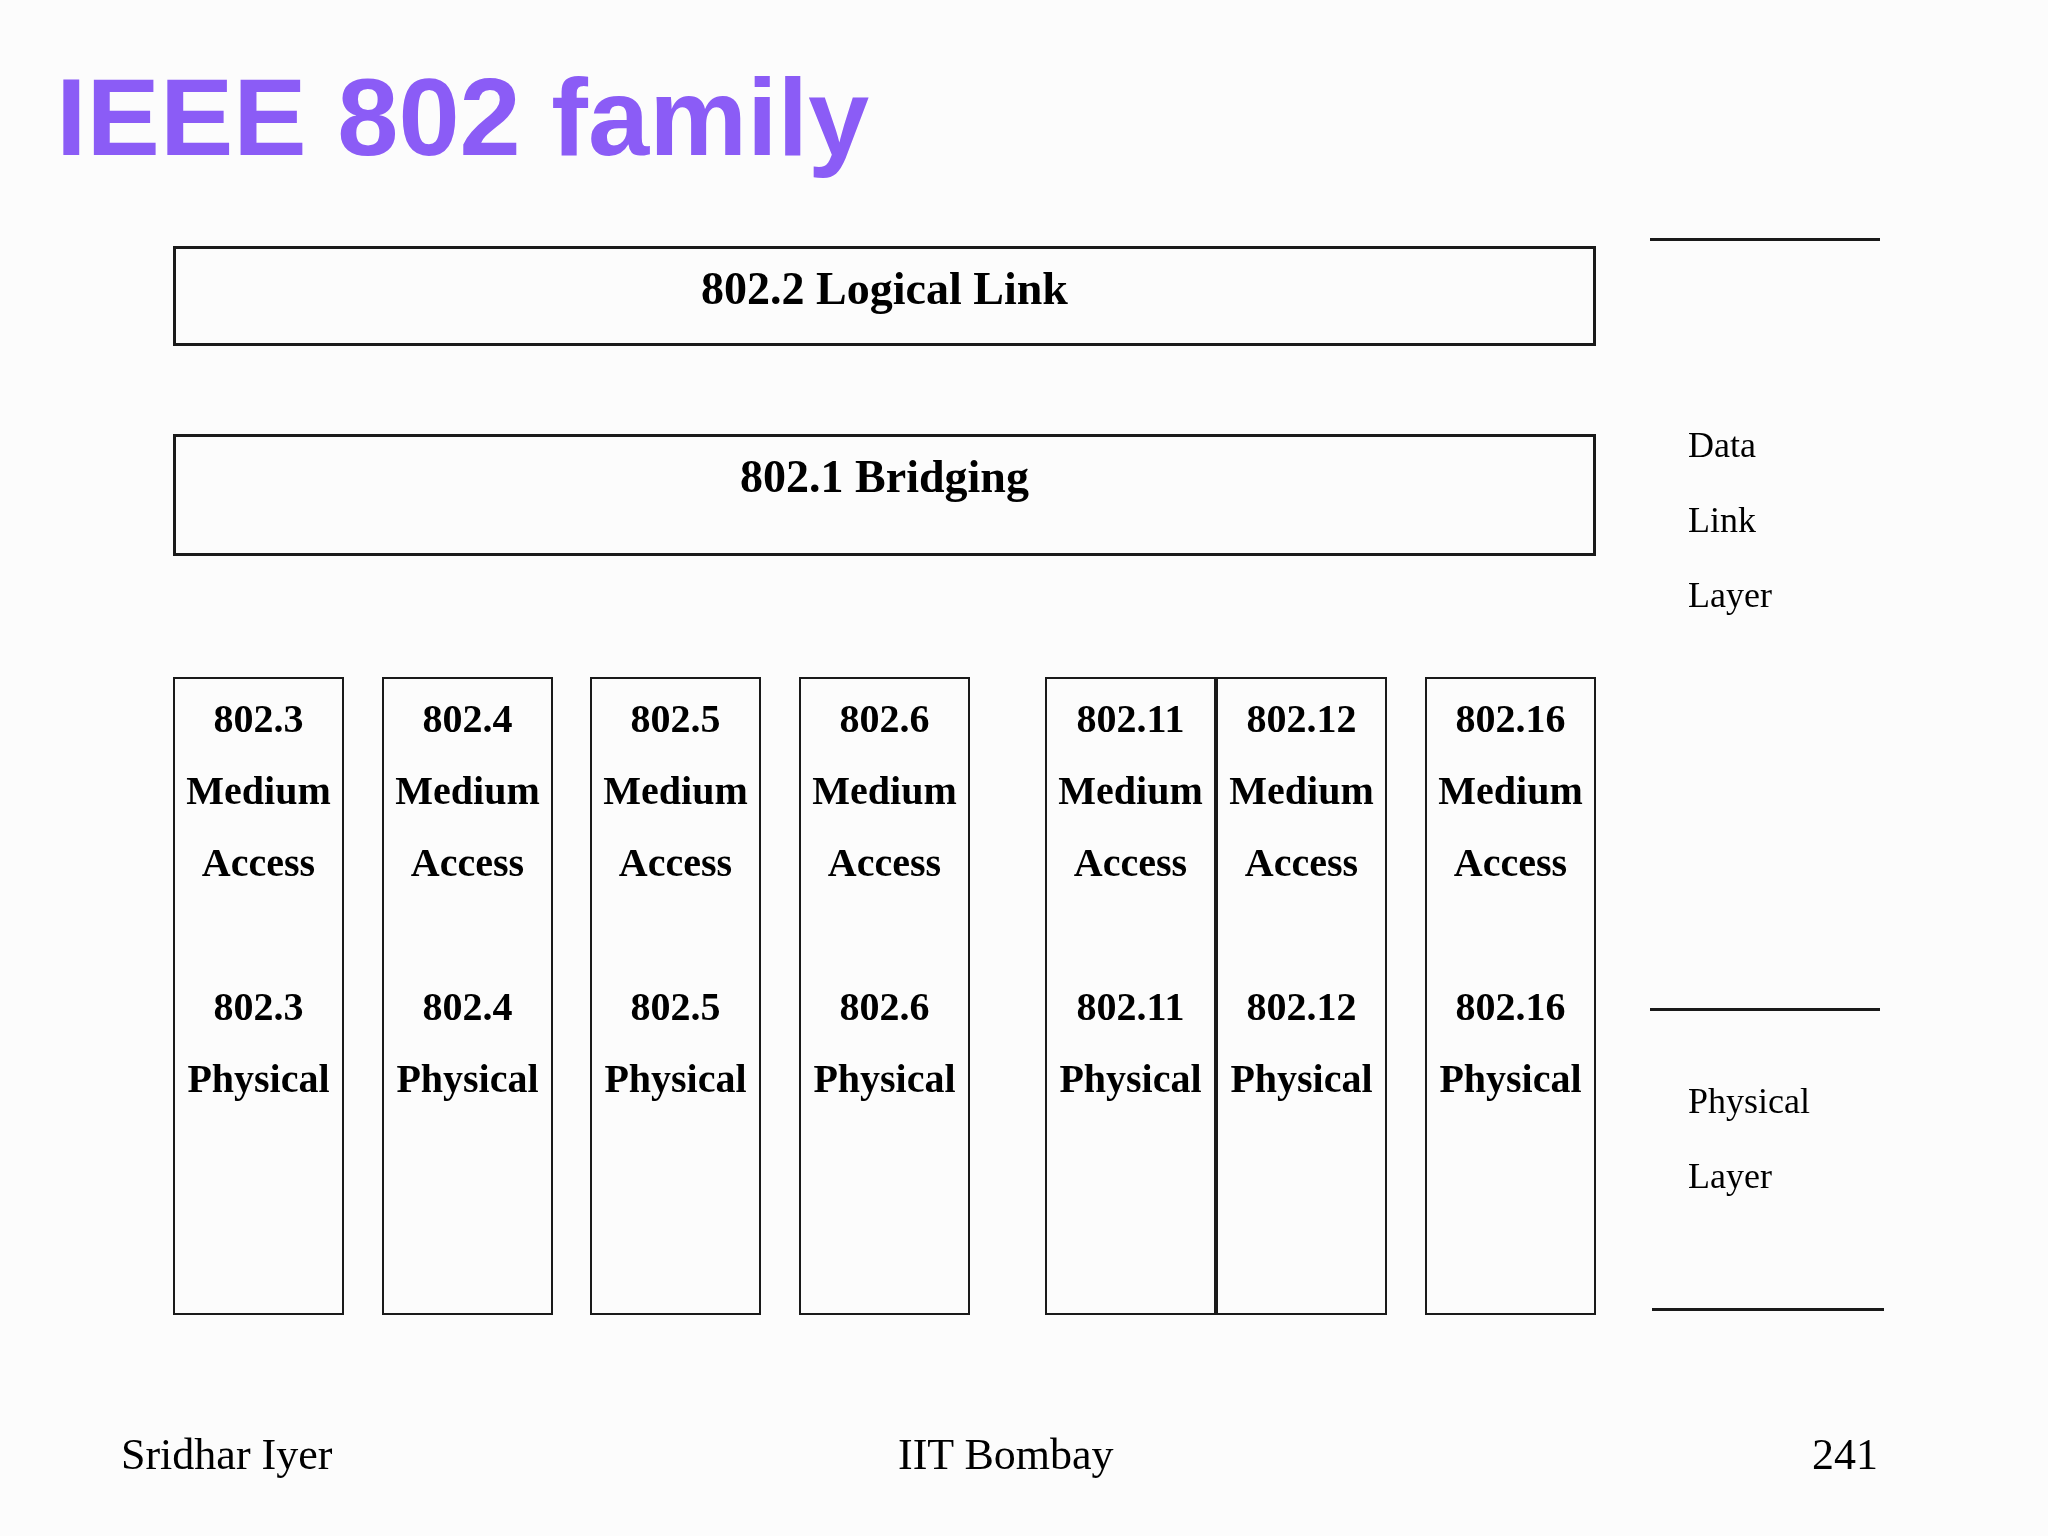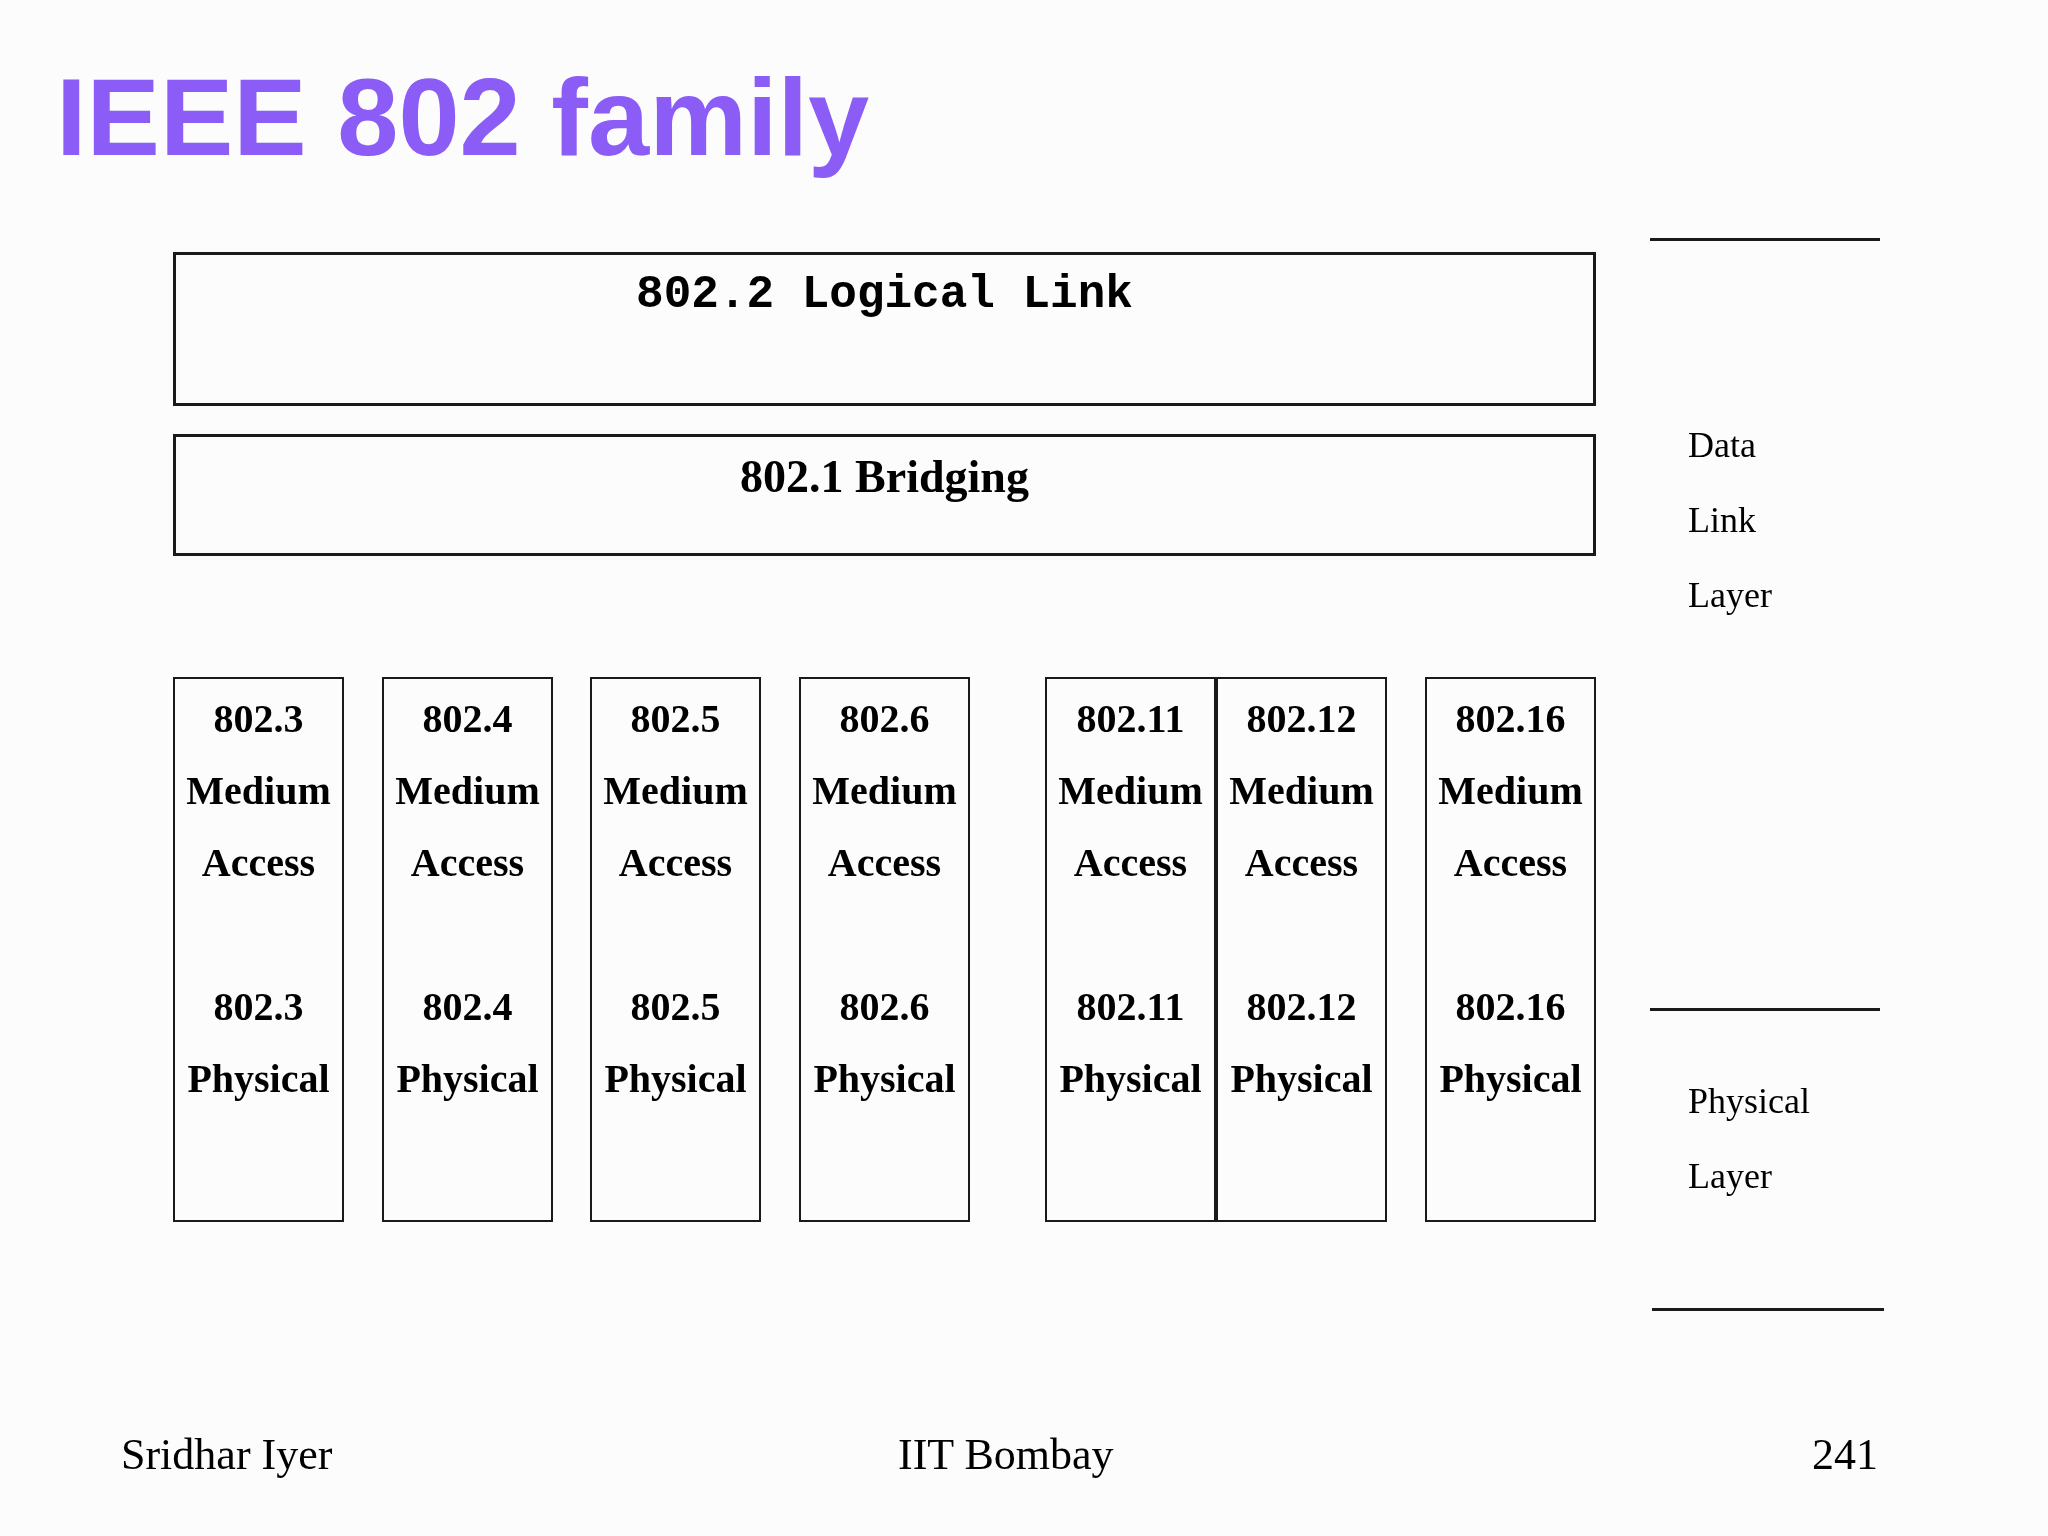--- a/index.html
+++ b/index.html
@@ -31,33 +31,33 @@
     position: absolute;
     left: 173px;
     width: 1423px;
     border: 3px solid #1a1a1a;
     background: transparent;
     box-sizing: border-box;
     display: flex;
     justify-content: center;
     align-items: flex-start;
   }
-  .box-llc  { top: 252px; height: 154px; font-family: Liberation Mono, monospace; }
+  .box-llc  { top: 246px; height: 100px; }
   .box-brg  { top: 434px; height: 122px; }
   .box-label {
     font-weight: 700;
     font-size: 46px;
     line-height: 46px;
     padding-top: 17px;
     white-space: nowrap;
   }
   .col {
     position: absolute;
     top: 677px;
-    width: 171px; height: 545px;
+    width: 171px; height: 638px;
     border: 2px solid #1a1a1a;
     box-sizing: border-box;
     background: transparent;
     text-align: center;
     padding-top: 4px;
   }
   .cl {
     font-weight: 700;
     font-size: 40px;
     line-height: 72px;

